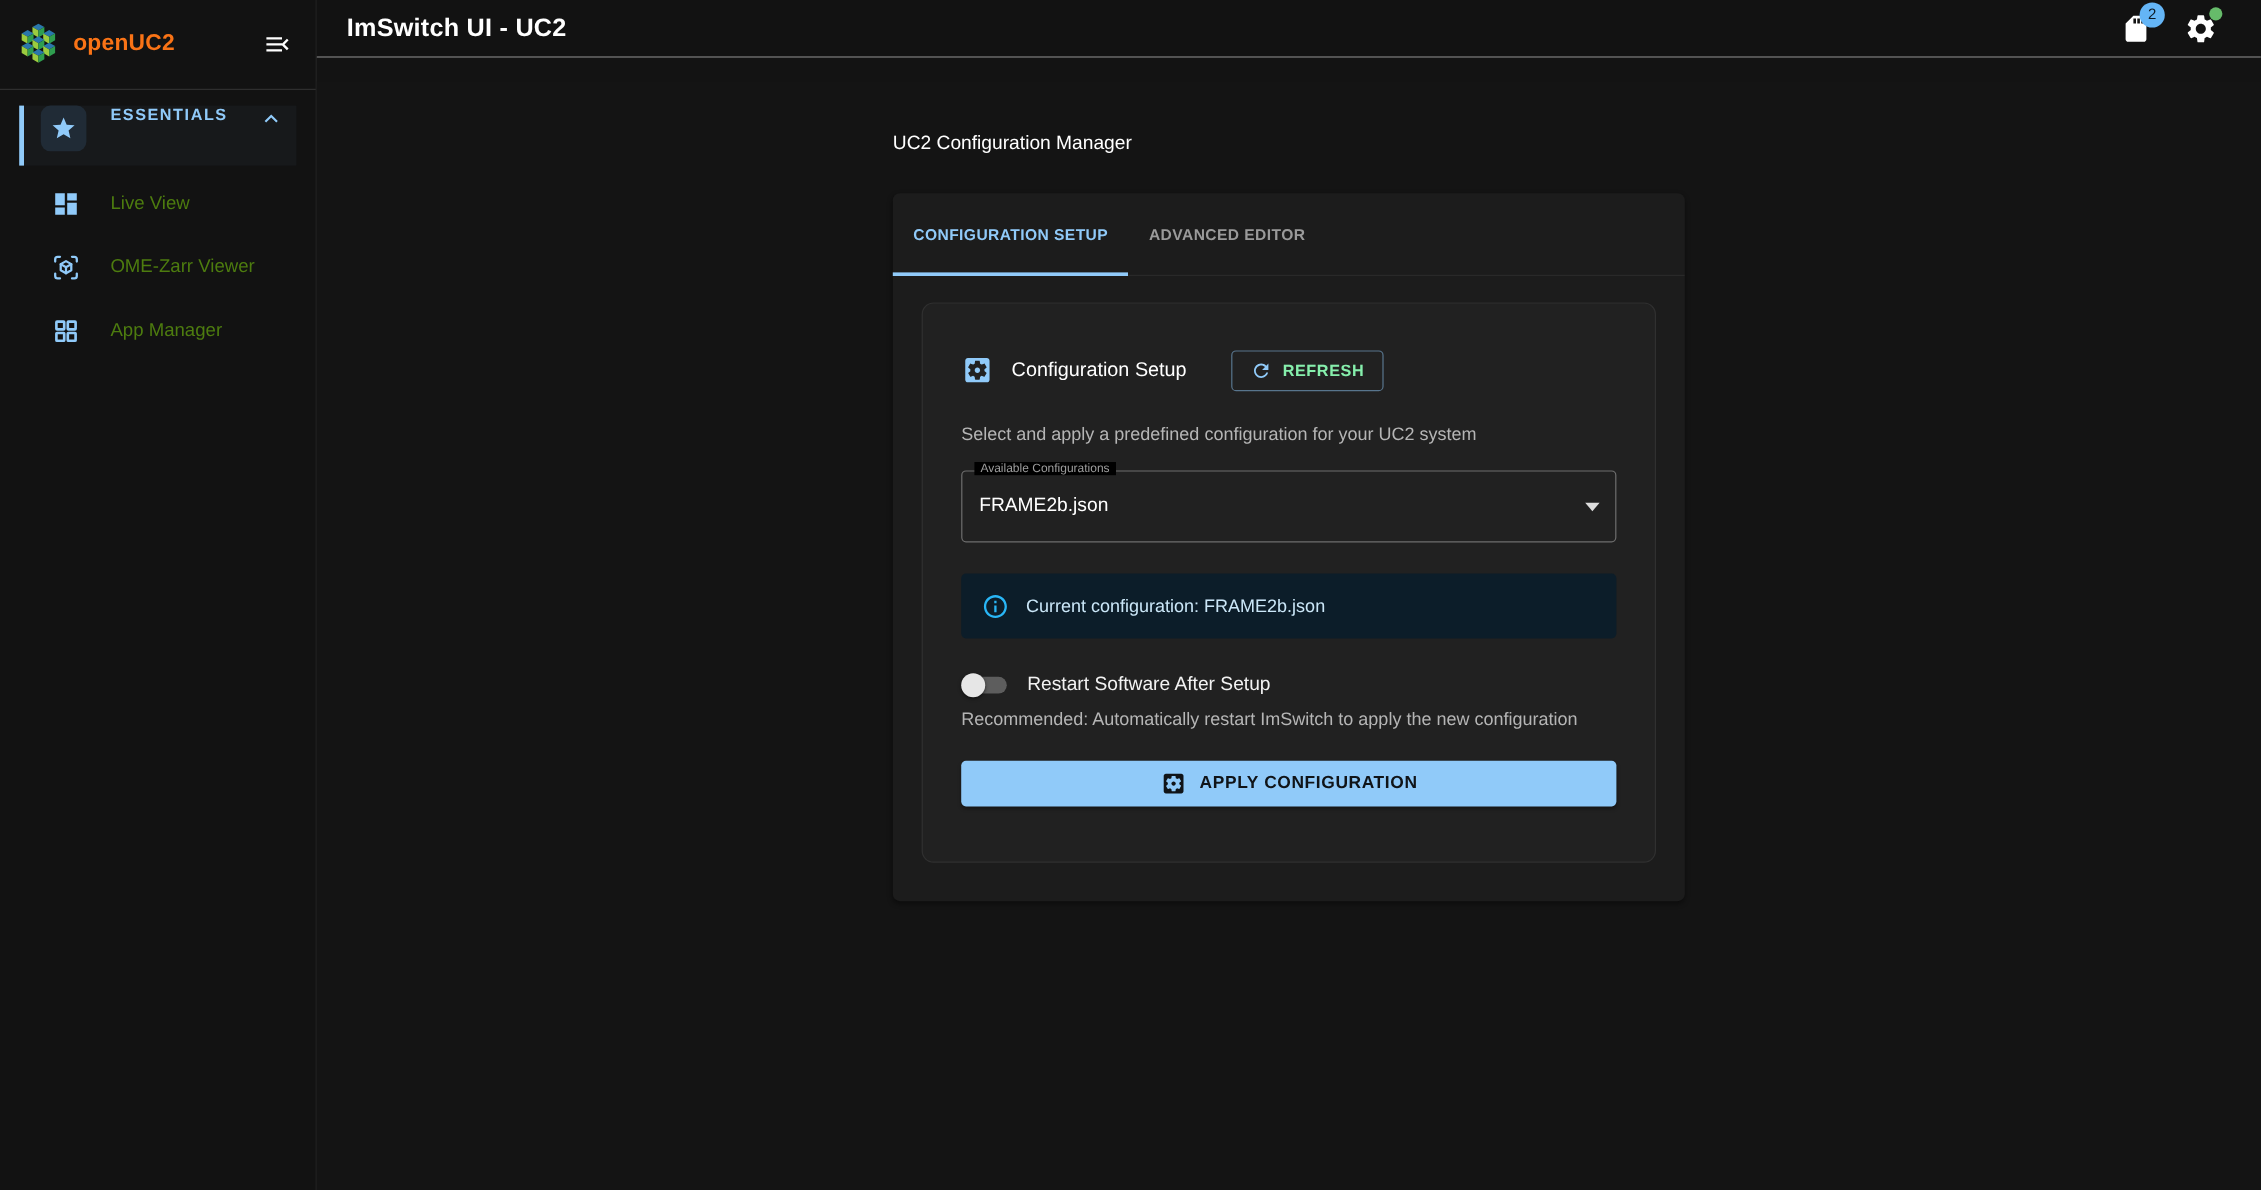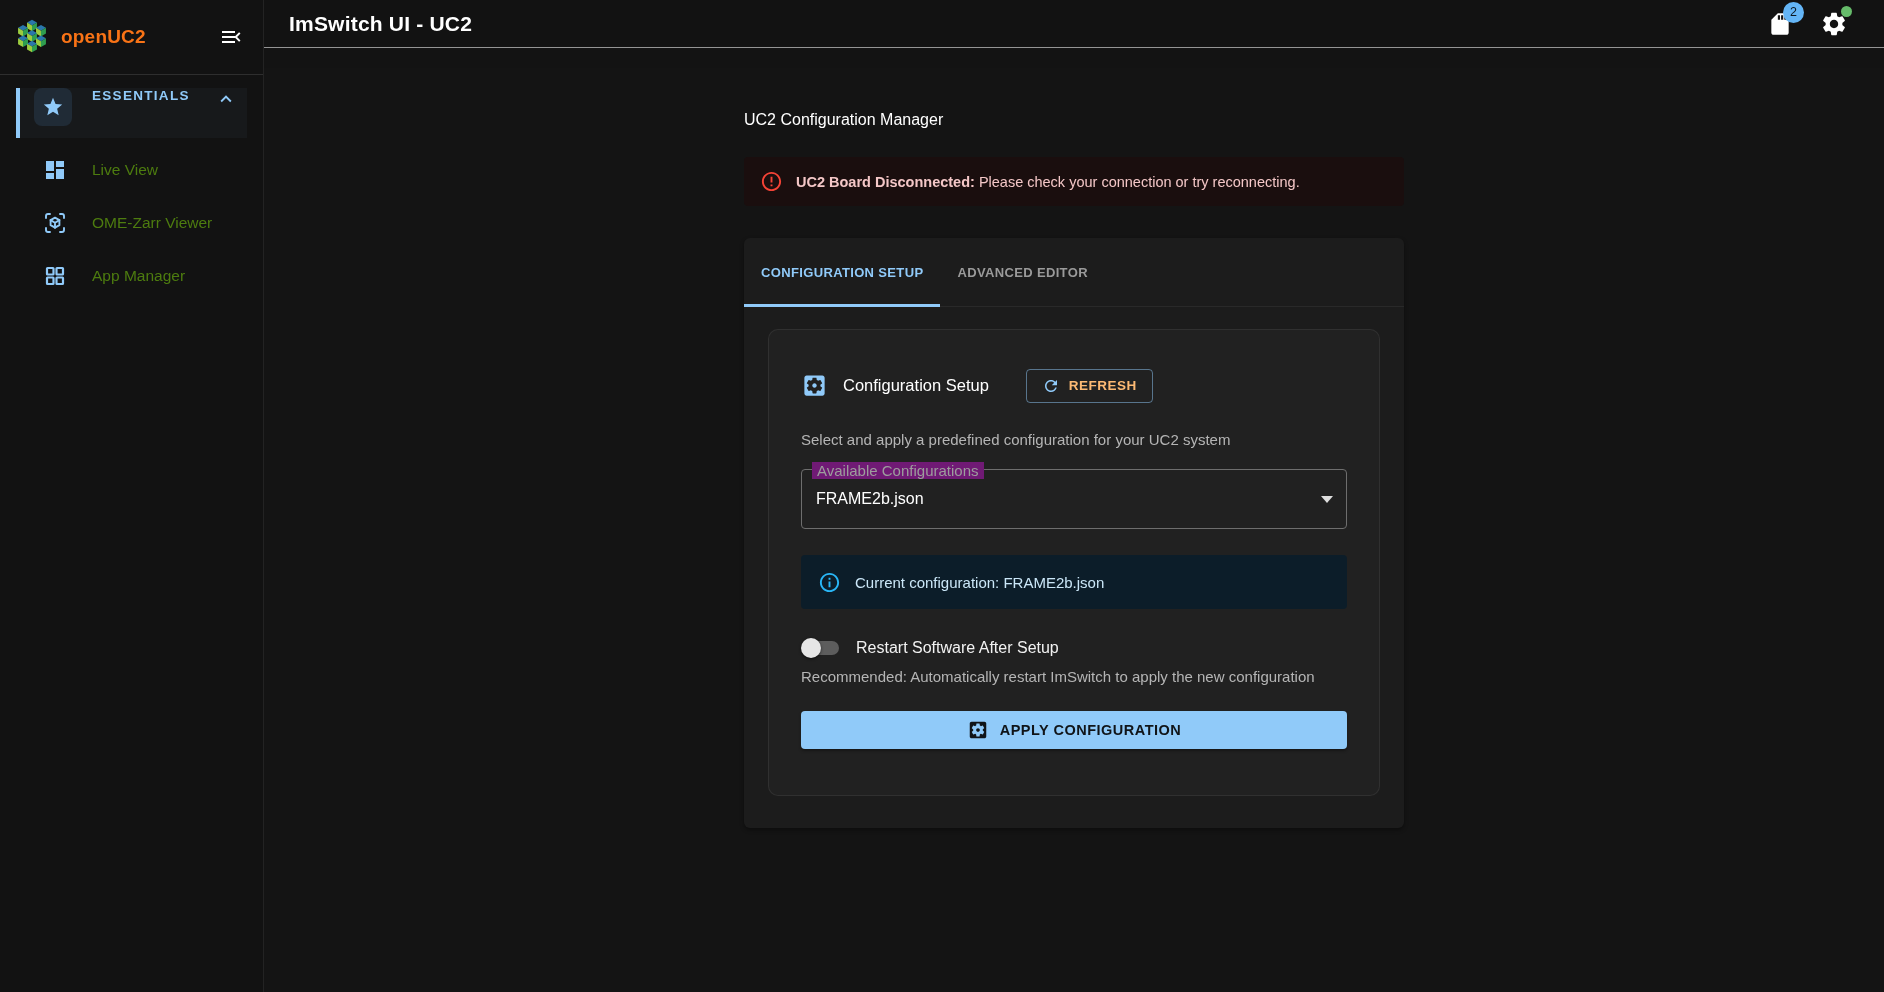--- a/index.html
+++ b/index.html
@@ -86,32 +86,32 @@
   .panel {
     margin:22px 24px 0 24px; height:467px; background:#212121;
     border:1px solid rgba(255,255,255,0.07); border-radius:10px;
     padding:37px 32px 0 32px;
   }
   .panel-head { display:flex; align-items:center; height:37px; }
   .panel-title { color:#fff; font-size:16.5px; margin-left:15px; }
   .refresh-btn {
     margin-left:37px; display:flex; align-items:center; gap:9px;
     border:1px solid rgba(144,202,249,0.5); border-radius:4px; background:transparent;
-    color:#fdba74; font-size:13.5px; font-weight:600; letter-spacing:0.5px;
+    color:#86efac; font-size:13.5px; font-weight:600; letter-spacing:0.5px;
     padding:7px 15px; cursor:pointer; font-family:inherit;
   }
   .panel-desc { margin-top:27px; color:#b5b5b5; font-size:15px; }
 
   .select-box {
     margin-top:21px; position:relative; height:60px;
     border:1px solid #6e6e6e; border-radius:4px; cursor:pointer;
   }
   .select-label {
-    position:absolute; top:-8px; left:10px; background:#701a75; padding:0 5px;
-    color:#9d9d9d; font-size:15px;
+    position:absolute; top:-8px; left:10px; background:#000000; padding:0 5px;
+    color:#9d9d9d; font-size:10px;
   }
   .select-value { line-height:58px; padding-left:14px; color:#fff; font-size:16px; }
   .select-caret {
     position:absolute; right:13px; top:26px; width:0; height:0;
     border-left:6px solid transparent; border-right:6px solid transparent; border-top:7px solid #dedede;
   }
 
   .info-alert {
     margin-top:26px; height:54px; background:#0c1d29; border-radius:4px;
     display:flex; align-items:center; gap:14px; padding:18px 17px;
@@ -229,28 +229,20 @@
       <path d="M19.14 12.94c.04-.3.06-.61.06-.94 0-.32-.02-.64-.07-.94l2.03-1.58c.18-.14.23-.41.12-.61l-1.92-3.32c-.12-.22-.37-.29-.59-.22l-2.39.96c-.5-.38-1.03-.7-1.62-.94l-.36-2.54c-.04-.24-.24-.41-.48-.41h-3.84c-.24 0-.43.17-.47.41l-.36 2.54c-.59.24-1.13.57-1.62.94l-2.39-.96c-.22-.08-.47 0-.59.22L2.74 8.87c-.12.21-.08.47.12.61l2.03 1.58c-.05.3-.09.63-.09.94s.02.64.07.94l-2.03 1.58c-.18.14-.23.41-.12.61l1.92 3.32c.12.22.37.29.59.22l2.39-.96c.5.38 1.03.7 1.62.94l.36 2.54c.05.24.24.41.48.41h3.84c.24 0 .44-.17.47-.41l.36-2.54c.59-.24 1.13-.56 1.62-.94l2.39.96c.22.08.47 0 .59-.22l1.92-3.32c.12-.22.07-.47-.12-.61l-2.01-1.58zM12 15.6c-1.98 0-3.6-1.62-3.6-3.6s1.62-3.6 3.6-3.6 3.6 1.62 3.6 3.6-1.62 3.6-3.6 3.6z"></path>
     </svg>
     <span class="green-dot"></span>
   </span>
 </div>
 
 <div class="main">
   <div class="page">
     <div class="page-title">UC2 Configuration Manager</div>
 
-    <div class="error-alert">
-      <svg width="23" height="23" viewBox="0 0 24 24" fill="#f44336">
-        <path d="M11 15h2v2h-2zm0-8h2v6h-2zm.99-5C6.47 2 2 6.48 2 12s4.47 10 9.99 10C17.52 22 22 17.52 22 12S17.52 2 11.99 2zM12 20c-4.42 0-8-3.58-8-8s3.58-8 8-8 8 3.58 8 8-3.58 8-8 8z"></path>
-      </svg>
-      <span>
-        <b>UC2 Board Disconnected:</b><span>Please check your connection or try reconnecting.</span>
-      </span>
-    </div>
 
     <div class="card">
       <div class="tabs">
         <div class="tab active">CONFIGURATION SETUP</div>
         <div class="tab">ADVANCED EDITOR</div>
       </div>
 
       <div class="panel">
         <div class="panel-head">
           <svg width="27" height="27" viewBox="0 0 24 24" fill="#90caf9">

